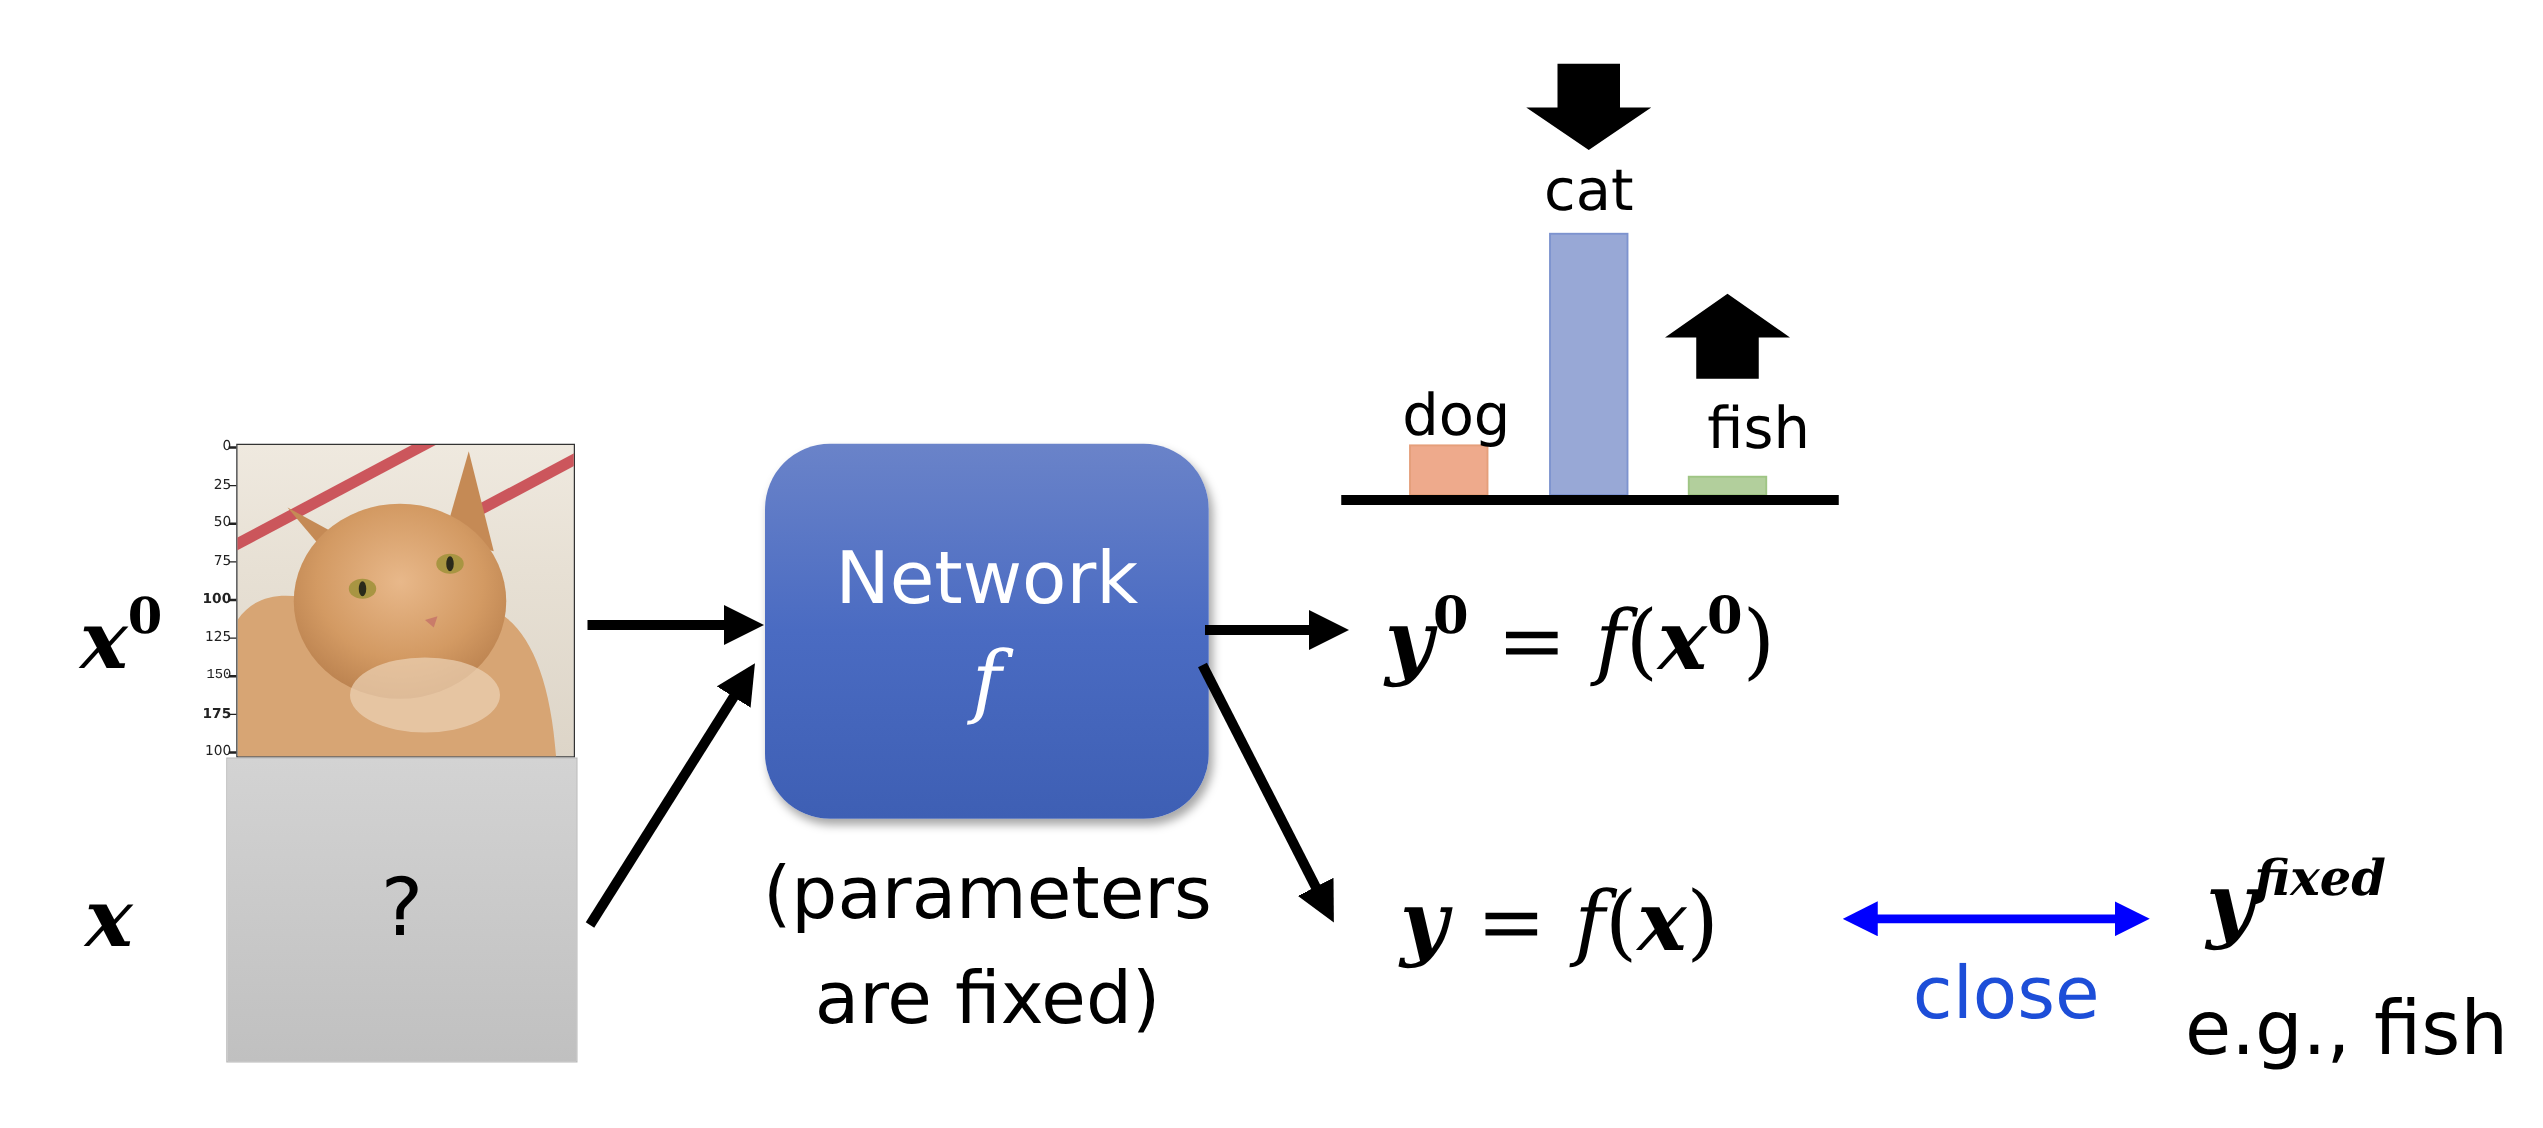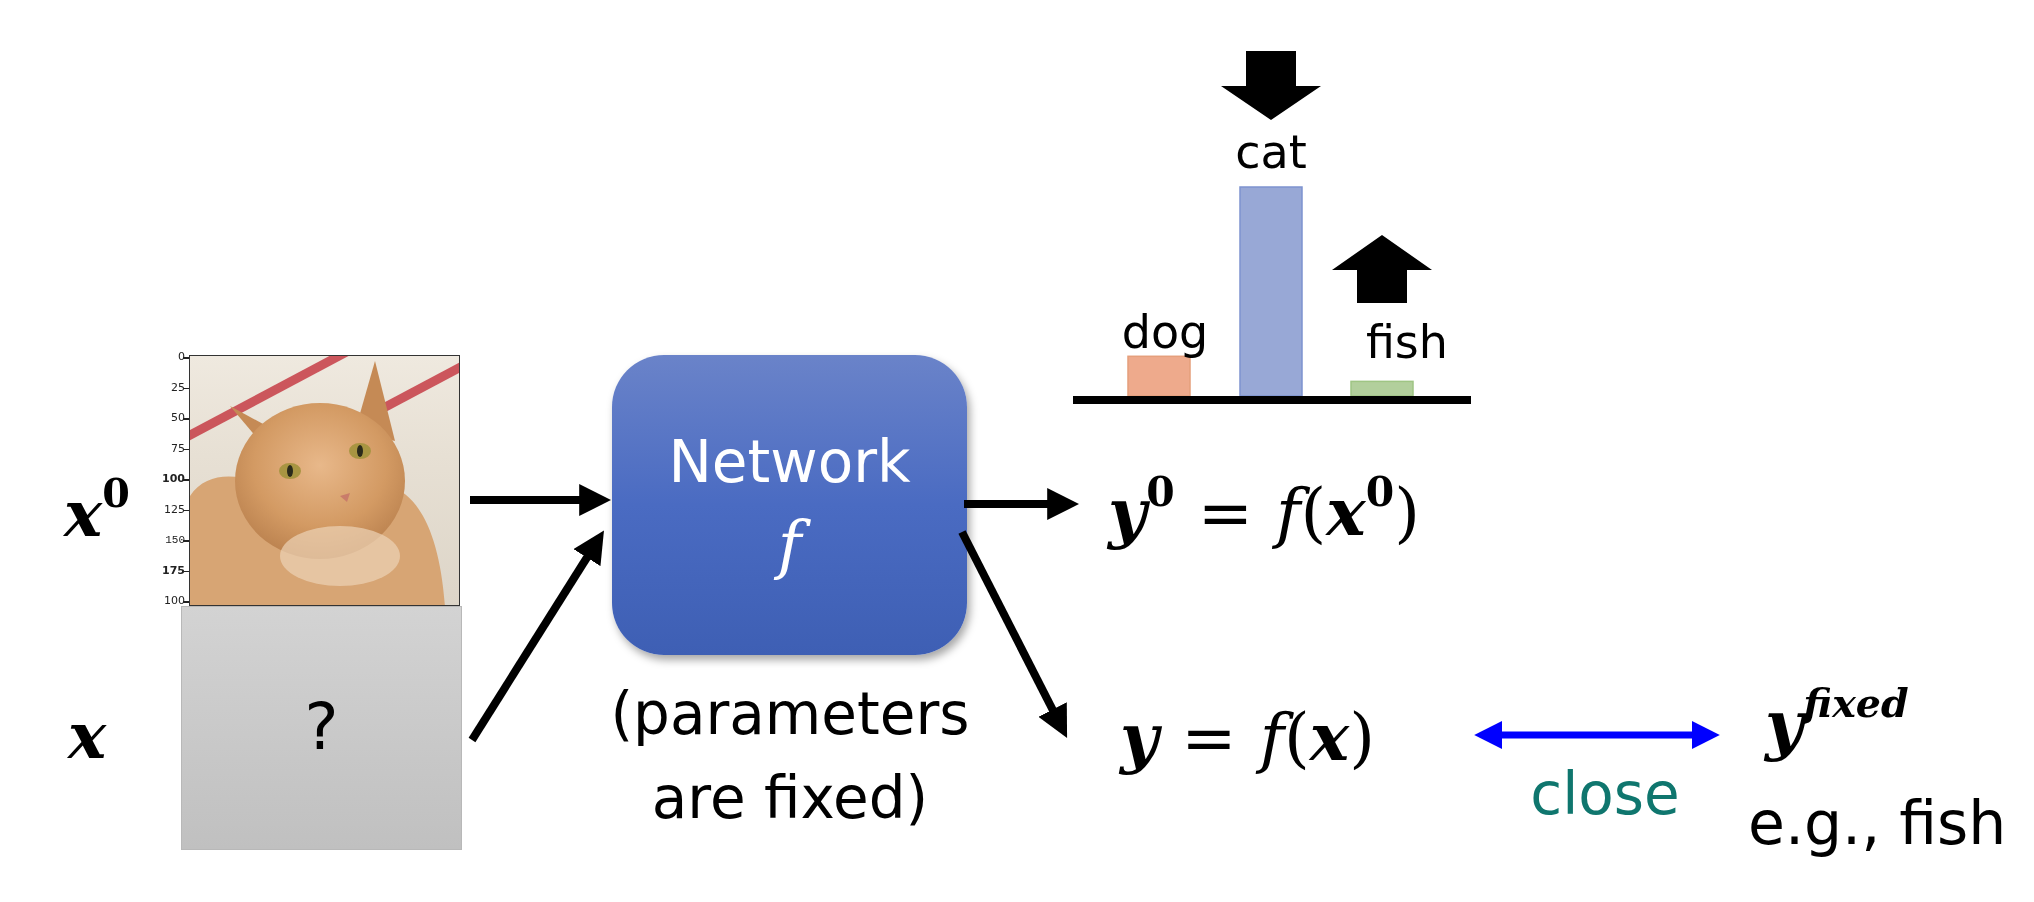--- a/index.html
+++ b/index.html
@@ -30,21 +30,21 @@
     box-shadow: 3px 5px 8px rgba(0,0,0,0.35); }
   #network-title { left: 612px; top: 428px; width: 355px; text-align: center; color: #fff; font-size: 58px; }
   #network-f { left: 612px; top: 508px; width: 355px; text-align: center; color: #fff; font-size: 64px; font-weight: normal; }
 
   #params-note { left: 590px; top: 672px; width: 400px; text-align: center; font-size: 58px; line-height: 84px; }
 
   #eq-y0 { left: 1108px; top: 468px; font-size: 66px; }
   #eq-y  { left: 1120px; top: 698px; font-size: 66px; }
   .eq-reg { font-weight: normal; font-style: normal; }
 
-  #close-label { left: 1525px; top: 760px; width: 160px; text-align: center; color: #0f766e; font-size: 58px; }
+  #close-label { left: 1525px; top: 760px; width: 160px; text-align: center; color: #1d4ed8; font-size: 58px; }
   #ytarget { left: 1765px; top: 680px; font-size: 66px; }
   #example-label { left: 1748px; top: 788px; font-size: 60px; }
 
   .bar-label { position: absolute; font-size: 46px; text-align: center; width: 120px; }
 
   svg#overlay { position: absolute; left: 0; top: 0; }
 </style>
 </head>
 <body>
 

